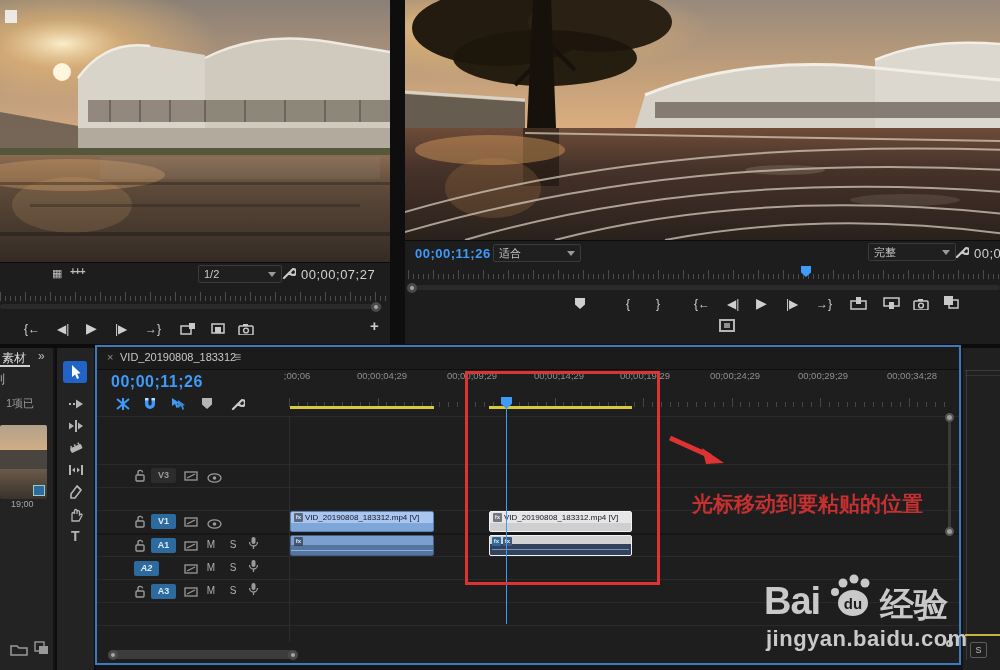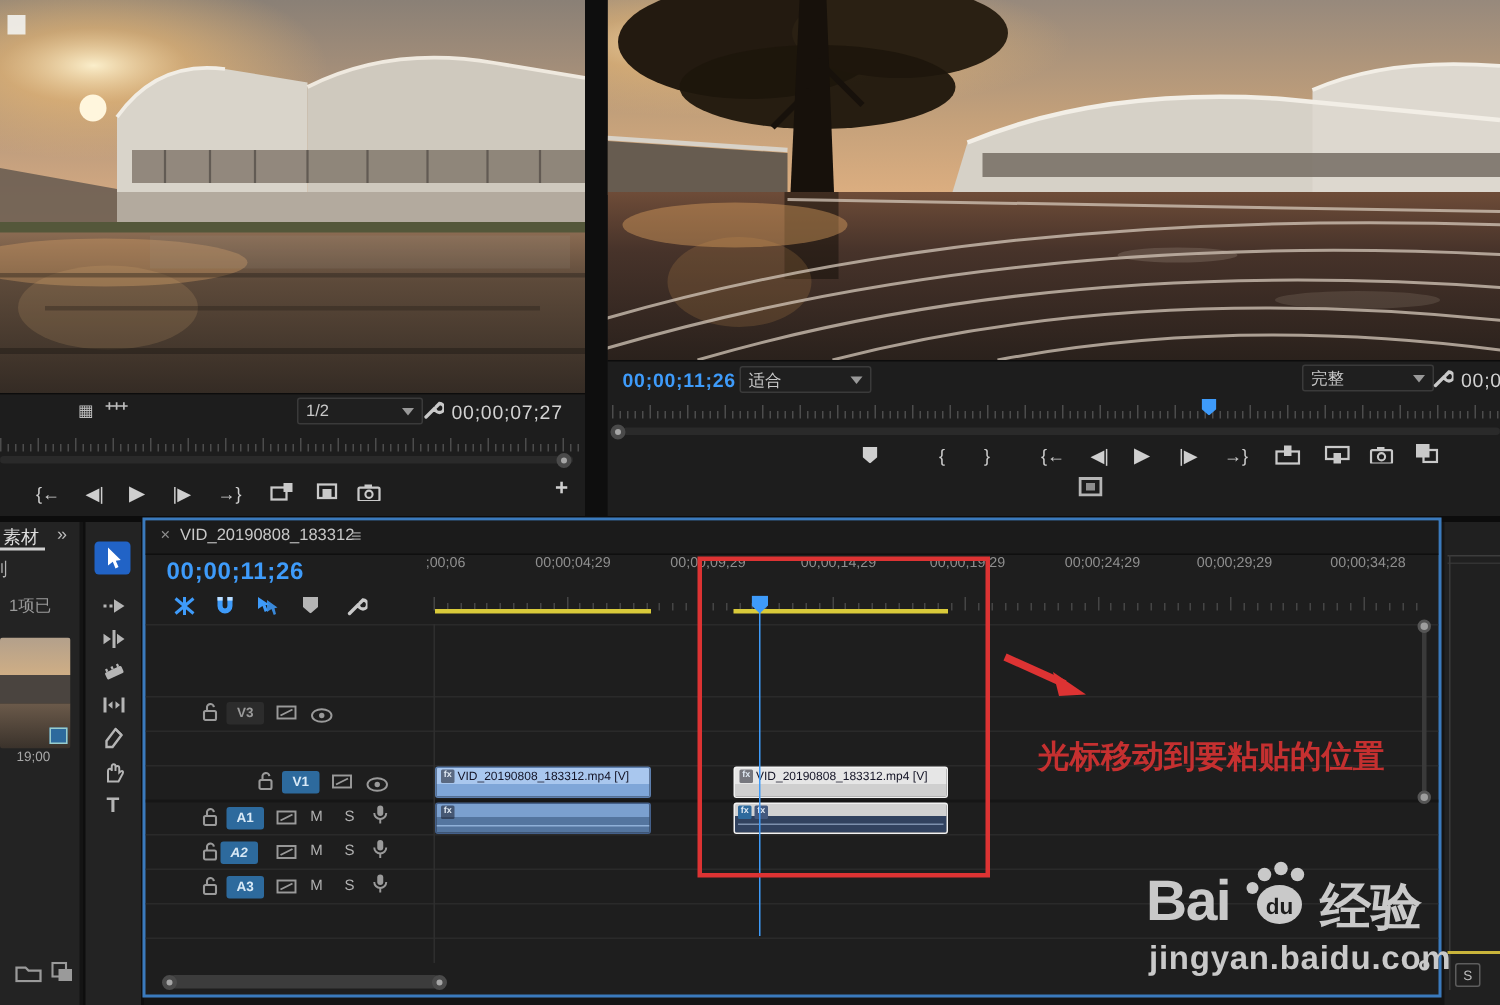--- a/index.html
+++ b/index.html
@@ -685,21 +685,21 @@
       <span class="abs chip off" style="left:54px;top:4px;">V3</span>
       <span class="abs icon-svg" style="left:87px;top:4px;"><svg width="14" height="12">
             <rect x="1" y="2" width="12" height="8" fill="none" stroke="#9a9a9a" stroke-width="1.3"></rect>
             <line x1="3" y1="8" x2="11" y2="4" stroke="#9a9a9a" stroke-width="1.3"></line>
           </svg></span>
       <span class="abs icon-svg" style="left:110px;top:5px;"><svg width="15" height="10">
             <ellipse cx="7.5" cy="5" rx="6.5" ry="4.2" fill="none" stroke="#9a9a9a" stroke-width="1.3"></ellipse>
             <circle cx="7.5" cy="5" r="1.8" fill="#9a9a9a"></circle>
           </svg></span>
     </div>
-    <div class="abs" style="left:0;top:163px;width:215px;height:23px;margin-left:37px;">
+    <div class="abs" style="left:0;top:163px;width:215px;height:23px;">
       <span class="abs icon-svg" style="left:37px;top:4px;"><svg width="12" height="13">
             <rect x="2" y="6" width="8" height="6" rx="1" fill="none" stroke="#9a9a9a" stroke-width="1.4"></rect>
             <path d="M4,6 V4 a2.3,2.3 0 0 1 4.6,-.6" fill="none" stroke="#9a9a9a" stroke-width="1.4"></path>
           </svg></span>
       <span class="abs chip" style="left:54px;top:4px;">V1</span>
       <span class="abs icon-svg" style="left:87px;top:4px;"><svg width="14" height="12">
             <rect x="1" y="2" width="12" height="8" fill="none" stroke="#9a9a9a" stroke-width="1.3"></rect>
             <line x1="3" y1="8" x2="11" y2="4" stroke="#9a9a9a" stroke-width="1.3"></line>
           </svg></span>
       <span class="abs icon-svg" style="left:110px;top:5px;"><svg width="15" height="10">
@@ -724,21 +724,21 @@
             <rect x="3.5" y="1" width="4" height="7" rx="2" fill="#9a9a9a"></rect>
             <path d="M1.5,6 a4,4 0 0 0 8,0" fill="none" stroke="#9a9a9a" stroke-width="1.3"></path>
             <line x1="5.5" y1="10" x2="5.5" y2="13" stroke="#9a9a9a" stroke-width="1.3"></line>
           </svg></span>
     </div>
     <div class="abs" style="left:0;top:209px;width:192px;height:23px;">
       <span class="abs icon-svg" style="left:37px;top:5px;"><svg width="12" height="13">
             <rect x="2" y="6" width="8" height="6" rx="1" fill="none" stroke="#9a9a9a" stroke-width="1.4"></rect>
             <path d="M4,6 V4 a2.3,2.3 0 0 1 4.6,-.6" fill="none" stroke="#9a9a9a" stroke-width="1.4"></path>
           </svg></span>
-      <span class="abs chip" style="left:50px;top:5px;font-style:italic;">A2</span>
+      <span class="abs chip" style="left:37px;top:5px;font-style:italic;">A2</span>
       <span class="abs icon-svg" style="left:87px;top:5px;"><svg width="14" height="12">
             <rect x="1" y="2" width="12" height="8" fill="none" stroke="#9a9a9a" stroke-width="1.3"></rect>
             <line x1="3" y1="8" x2="11" y2="4" stroke="#9a9a9a" stroke-width="1.3"></line>
           </svg></span>
       <span class="abs ms" style="left:106px;top:5px;">M</span>
       <span class="abs ms" style="left:128px;top:5px;">S</span>
       <span class="abs icon-svg" style="left:151px;top:3px;"><svg width="11" height="15">
             <rect x="3.5" y="1" width="4" height="7" rx="2" fill="#9a9a9a"></rect>
             <path d="M1.5,6 a4,4 0 0 0 8,0" fill="none" stroke="#9a9a9a" stroke-width="1.3"></path>
             <line x1="5.5" y1="10" x2="5.5" y2="13" stroke="#9a9a9a" stroke-width="1.3"></line>

